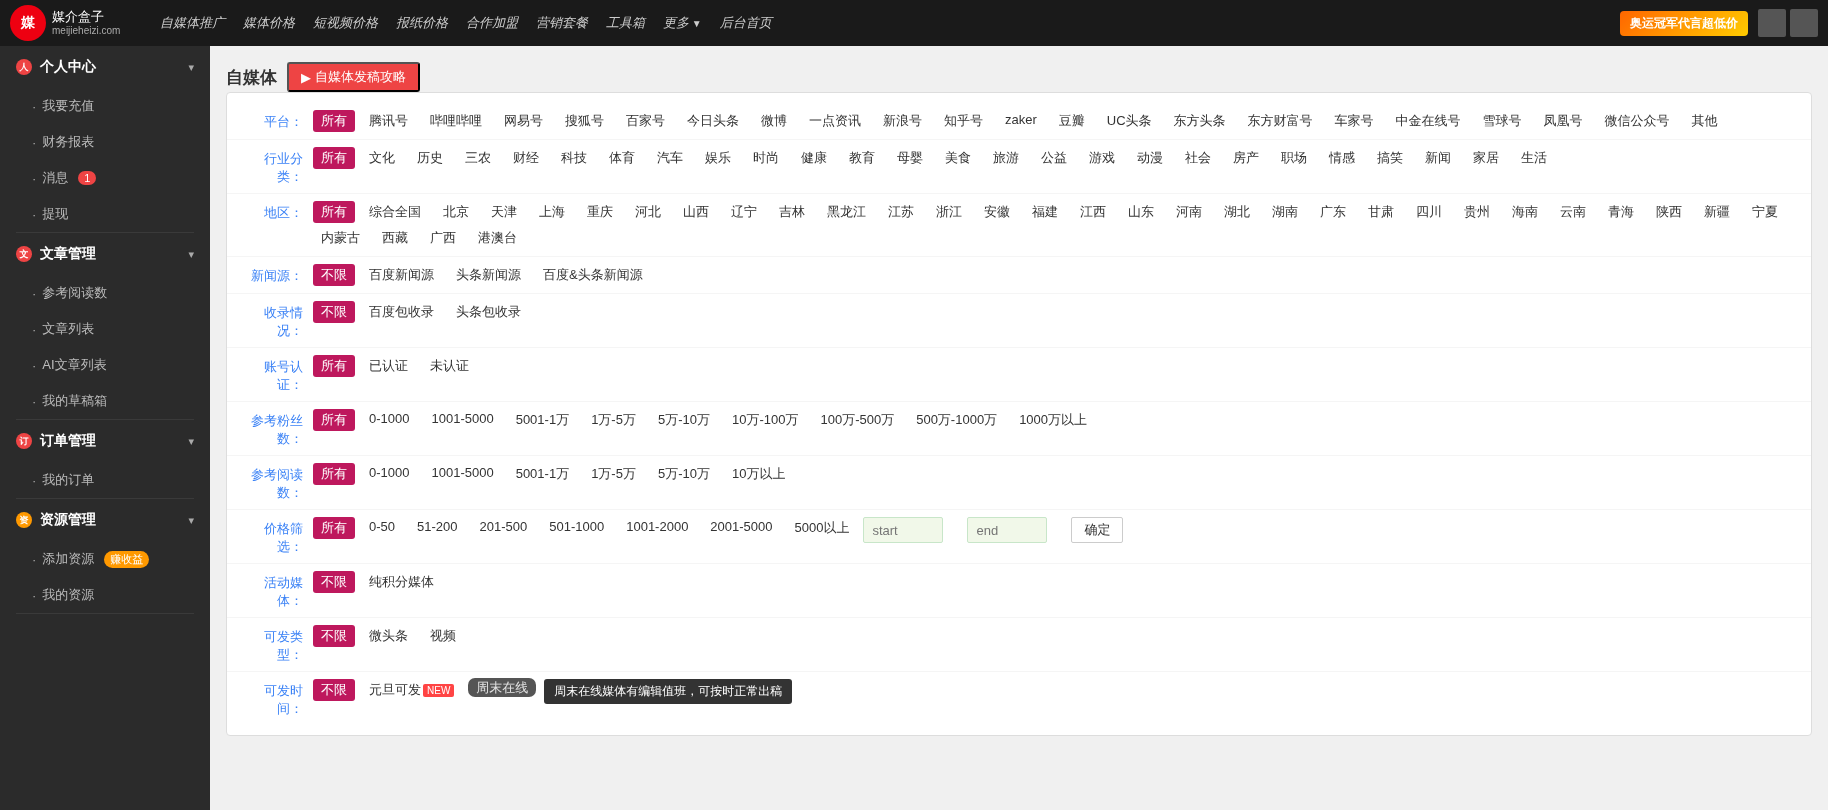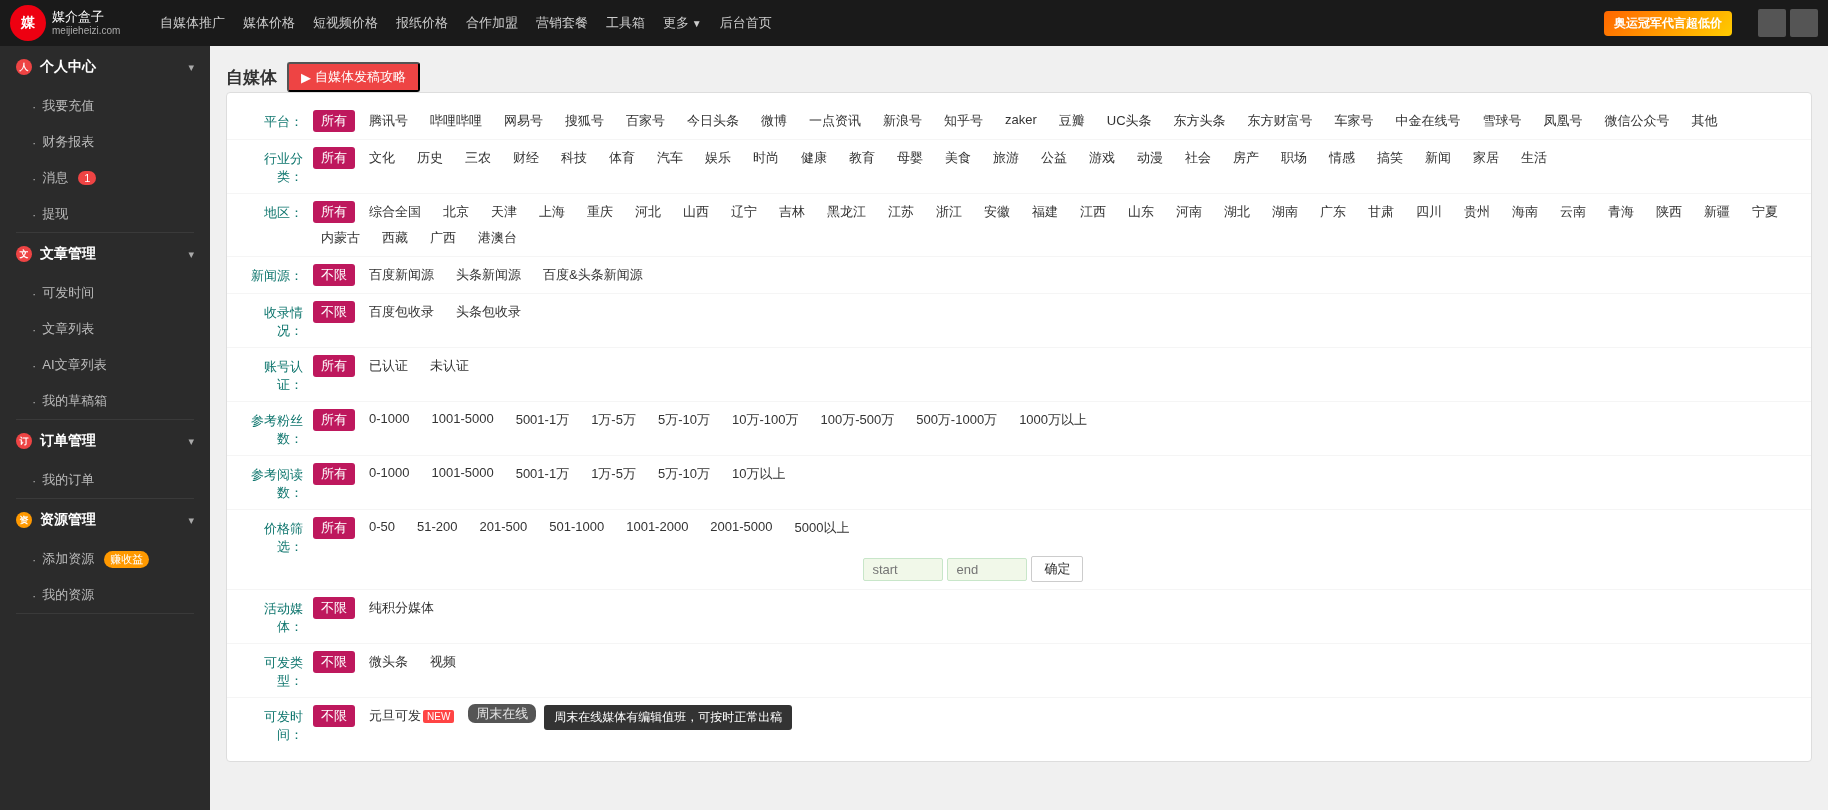--- a/index.html
+++ b/index.html
@@ -4,24 +4,24 @@
   <style>
     * { box-sizing: border-box; margin: 0; padding: 0; }
     body { font-family: "Microsoft YaHei", Arial, sans-serif; font-size: 13px; background: #f5f5f5; color: #333; }
 
     
     .top-nav { background: #1a1a1a; display: flex; align-items: center; height: 46px; padding: 0 10px; gap: 20px; }
     .logo-area { display: flex; align-items: center; gap: 6px; min-width: 130px; }
     .logo-circle { width: 36px; height: 36px; background: #e01; border-radius: 50%; display: flex; align-items: center; justify-content: center; color: #fff; font-size: 14px; font-weight: bold; }
     .logo-text { color: #fff; font-size: 13px; line-height: 1.2; }
     .logo-text .sub { font-size: 10px; color: #aaa; }
-    .nav-items { display: flex; align-items: center; gap: 18px; flex: 1; }
+    .nav-items { display: flex; align-items: center; gap: 18px; flex: 1; font-style: italic; }
     .nav-item { color: #ccc; font-size: 13px; cursor: pointer; white-space: nowrap; }
     .nav-item.has-arrow::after { content: " ▼"; font-size: 10px; }
-    .nav-right { display: flex; align-items: center; gap: 26px; }
+    .nav-right { display: flex; align-items: center; gap: 10px; }
     .nav-banner { background: linear-gradient(135deg, #ff6600, #ffcc00); padding: 4px 10px; border-radius: 4px; color: #fff; font-size: 12px; font-weight: bold; white-space: nowrap; }
     .nav-avatar-area { display: flex; gap: 4px; }
     .nav-avatar { width: 28px; height: 28px; background: #555; border-radius: 2px; }
 
     
     .page-layout { display: flex; min-height: calc(100vh - 46px); }
 
     
     .sidebar { width: 210px; background: #2b2b2b; color: #ddd; flex-shrink: 0; }
     .sidebar-section { padding: 0; }
@@ -41,27 +41,27 @@
 
     
     .breadcrumb { display: flex; align-items: center; gap: 10px; margin-bottom: 0; }
     .breadcrumb-title { font-size: 17px; font-weight: bold; color: #333; }
     .btn-strategy { background: #e44; color: #fff; padding: 4px 12px; border-radius: 3px; font-size: 13px; cursor: pointer; display: flex; align-items: center; gap: 4px; }
 
     
     .filter-panel { background: #fff; border: 1px solid #ddd; border-radius: 4px; padding: 10px 0; }
     .filter-row { display: flex; align-items: flex-start; padding: 7px 16px; border-bottom: 1px solid #f5f5f5; min-height: 36px; }
     .filter-row:last-child { border-bottom: none; }
-    .filter-label { width: 70px; color: #0f766e; font-size: 13px; flex-shrink: 0; padding-top: 3px; text-align: right; padding-right: 10px; }
+    .filter-label { width: 70px; color: #3b82f6; font-size: 13px; flex-shrink: 0; padding-top: 3px; text-align: right; padding-right: 10px; }
     .filter-options { display: flex; flex-wrap: wrap; gap: 4px 6px; flex: 1; align-items: flex-start; }
     .filter-tag { padding: 2px 8px; border-radius: 3px; cursor: pointer; font-size: 13px; color: #333; }
     .filter-tag.active { background: #be185d; color: #fff; border-radius: 3px; }
 
     
-    .price-inputs { display: flex; align-items: center; gap: 4px; margin-top: 39px; }
+    .price-inputs { display: flex; gap: 24px; }
     .price-input { border: 1px solid #c8e6c9; background: #f1f8e9; padding: 3px 8px; width: 80px; font-size: 13px; color: #666; border-radius: 2px; outline: none; }
     .btn-confirm { background: #fff; border: 1px solid #ccc; padding: 3px 12px; font-size: 13px; cursor: pointer; border-radius: 2px; color: #333; }
 
     
     .tooltip-container { position: relative; display: inline-block; }
 
     
     .tag-new { background: #ff4444; color: #fff; font-size: 10px; padding: 1px 4px; border-radius: 2px; vertical-align: middle; margin-left: 2px; }
     .tag-weekend { background: #555; color: #e5e5e5; padding: 2px 8px; border-radius: 7px; font-size: 13px; cursor: pointer; }
     .tag-info-tooltip { background: #333; color: #fff; padding: 4px 10px; border-radius: 3px; font-size: 12px; margin-left: 2px; }
@@ -134,21 +134,21 @@
       <div class="sidebar-section">
         <div class="sidebar-header">
     <div class="sidebar-header-title">
       <span class="sidebar-header-icon icon-article" style="background:#e44;color:#fff;border-radius:50%;width:16px;height:16px;display:inline-flex;align-items:center;justify-content:center;font-size:9px;">文</span>
       <span>文章管理</span>
     </div>
     <span class="sidebar-arrow">▾</span>
   </div>
         <div class="sidebar-item">
           <span class="dot">·</span>
-          <span>可发时间</span>
+          <span>参考阅读数</span>
         </div>
         <div class="sidebar-item">
           <span class="dot">·</span>
           <span>文章列表</span>
         </div>
         <div class="sidebar-item">
           <span class="dot">·</span>
           <span>AI文章列表</span>
         </div>
         <div class="sidebar-item">

